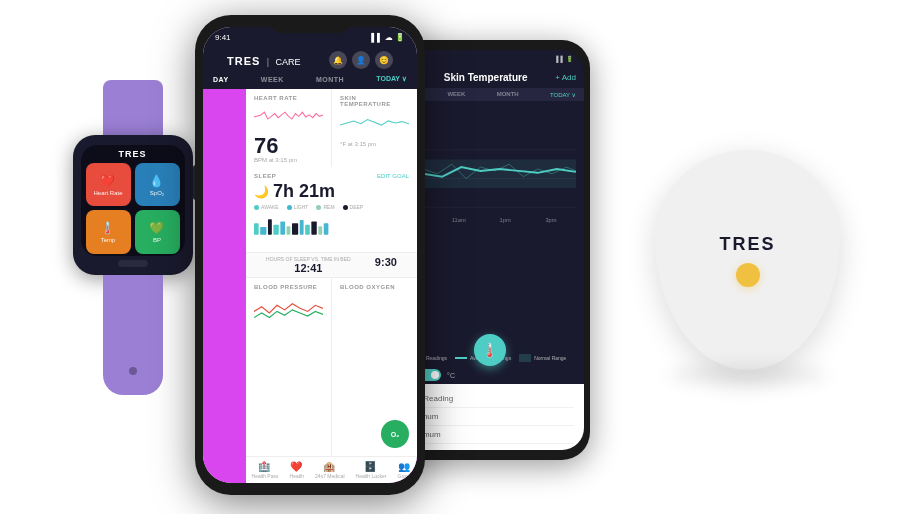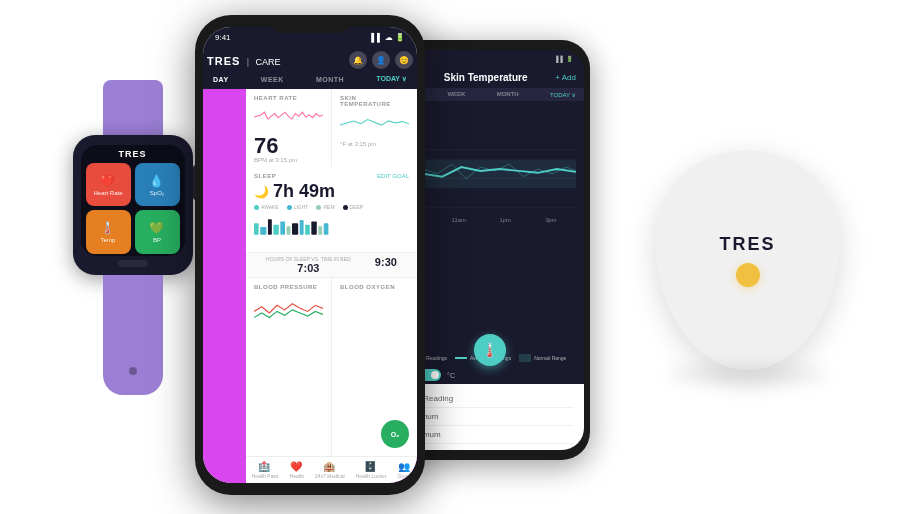--- a/index.html
+++ b/index.html
@@ -194,21 +194,21 @@
       display: flex;
       align-items: center;
       justify-content: space-between;
       padding: 0 12px;
       font-size: 8px;
       color: white;
     }
 
     .phone-header {
       background: #1a1a2e;
-      padding: 4px 4px 6px;
+      padding: 4px 24px 6px;
       display: flex;
       align-items: flex-start;
       justify-content: space-between;
     }
 
     .phone-header-icons {
       display: flex;
       gap: 5px;
       align-items: center;
     }
@@ -771,21 +771,21 @@
             </div>
           </div>
 
           <div class="sleep-card">
             <div class="sleep-header">
               <span class="sleep-title">SLEEP</span>
               <span class="sleep-edit">EDIT GOAL</span>
             </div>
             <div class="sleep-value">
               <span class="sleep-icon">🌙</span>
-              <span>7h 49m</span>
+              <span>7h 21m</span>
             </div>
             <div class="sleep-legend">
               <div class="legend-item">
                 <div class="legend-dot" style="background:#4ecdc4"></div>
                 <span>AWAKE</span>
               </div>
               <div class="legend-item">
                 <div class="legend-dot" style="background:#45b7d1"></div>
                 <span>LIGHT</span>
               </div>
@@ -811,21 +811,21 @@
               <rect x="66" y="12" width="6" height="13" fill="#4ecdc4" rx="1"></rect>
               <rect x="74" y="8" width="7" height="17" fill="#1a1a2e" rx="1"></rect>
               <rect x="83" y="14" width="5" height="11" fill="#96ceb4" rx="1"></rect>
               <rect x="90" y="10" width="6" height="15" fill="#45b7d1" rx="1"></rect>
             </svg>
           </div>
 
           <div class="hours-row">
             <div class="hours-item">
               <div class="hours-label">HOURS OF SLEEP VS. TIME IN BED</div>
-              <div class="hours-value">7:03</div>
+              <div class="hours-value">12:41</div>
             </div>
             <div class="hours-item">
               <div class="hours-value">9:30</div>
             </div>
           </div>
 
           <div class="bottom-metrics">
             <div class="bp-card">
               <div class="metric-title">BLOOD PRESSURE</div>
               <svg class="bp-chart" viewBox="0 0 90 35">

